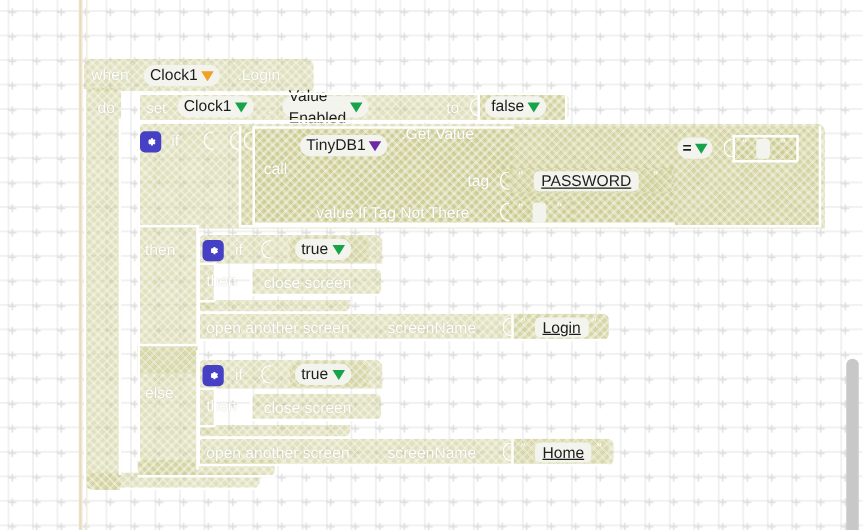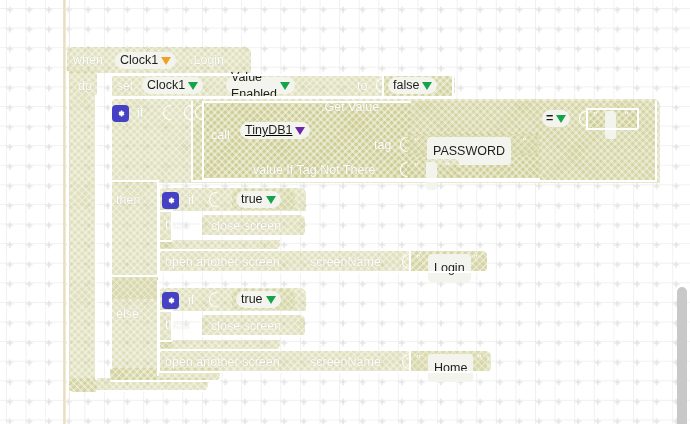--- a/index.html
+++ b/index.html
@@ -85,23 +85,23 @@
   .gear{
     position:absolute;width:17px;height:17px;border-radius:4px;
     background:#4640c4;display:flex;align-items:center;justify-content:center;
   }
   .gear svg{display:block}
 
   
   .strblk{ position:absolute;height:20px; }
   .q{ position:absolute;color:#ffffff;font-size:11px;font-style:italic;top:1px; }
   .cap{
-    position:absolute;top:2px;height:28px;background:#f4f4ee;border-radius:4px;
+    position:absolute;top:2px;height:16px;background:#f4f4ee;border-radius:4px;
     display:flex;align-items:center;justify-content:center;
-    font-size:12.5px;color:#1d1d1d;padding:0 6px;
+    font-size:12.5px;color:#1d1d1d;padding:0 6px;text-decoration:underline;
   }
   .cap.empty{ width:11px;border-radius:3px;padding:0; }
 
   
   .plug{
     position:absolute;width:7px;height:13px;
     border:1.6px solid #ffffff;border-right:none;
     border-radius:7px 0 0 7px;background:transparent;
   }
 </style>
@@ -216,21 +216,21 @@
   </div>
 
   <div class="blk">
     <div class="plug" style="left:195px;top:105px;"></div>
 
     <div class="body r" style="left:202px;top:101px;width:209px;height:78px;border-radius:6px;"></div>
     <div class="body" style="left:400px;top:133px;width:140px;height:46px;border-radius:0 0 6px 0;"></div>
 
     <span class="t" style="left:211px;top:112px;margin-top:16px;">call</span>
 
-    <div class="field" style="left:240px;top:122px;text-decoration:underline;">
+    <div class="field" style="left:240px;top:108px;">
       <span class="lbl">TinyDB1</span>
       <span class="tri purple"></span>
     </div>
 
     <span class="t" style="left:321px;top:100px;"><span>.</span><span>Get Value</span></span>
 
     <span class="t" style="left:374px;top:138px;">tag</span>
     <div class="plug" style="left:400px;top:137px;"></div>
     <div class="strblk" style="left:407px;top:134px;width:131px;">
       <div class="body r" style="left:0;top:0;width:131px;height:21px;"></div>

